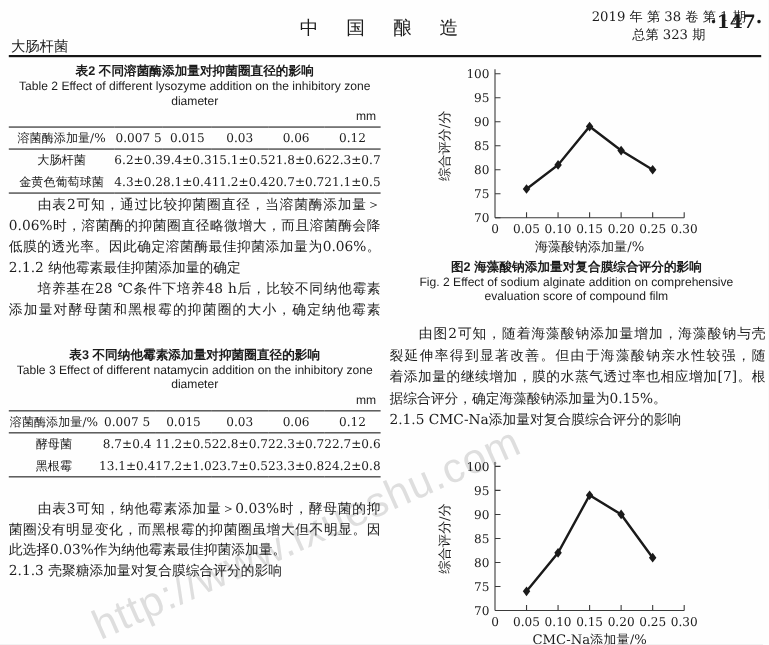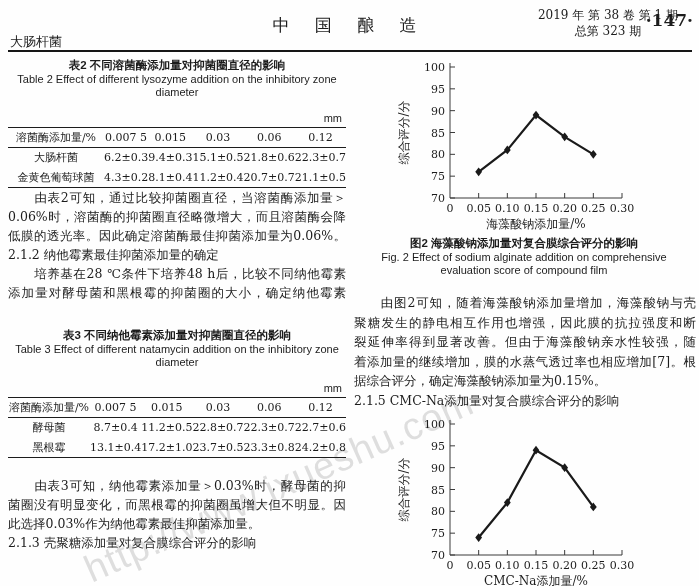--- a/index.html
+++ b/index.html
@@ -17,21 +17,21 @@
     font-size:12px; line-height:16px; }
   .hdr-page { position:absolute; right:6px; top:10px; font-size:17px; font-weight:bold; }
   .hdr-rule { position:absolute; left:8px; right:7px; top:50px; border-top:2px solid #161616; }
   
   .leftcol { position:absolute; left:8px; top:58px; width:338px; }
   .cap-cn { text-align:center; font-weight:bold; font-size:11.5px; line-height:15px;
     font-family:"Liberation Sans","DejaVu Sans",sans-serif; }
   .cap-en { text-align:center; font-size:11px; line-height:13px;
     font-family:"Liberation Sans","DejaVu Sans",sans-serif; }
   .unit { text-align:right; font-size:11px; line-height:14px; padding-right:4px;
-    font-family:"Liberation Sans","DejaVu Sans",sans-serif;margin-top:12px; }
+    font-family:"Liberation Sans","DejaVu Sans",sans-serif; }
   table { width:100%; border-collapse:collapse; font-size:11px; margin-top:2px;
     border-top:1.5px solid #1c1c1c; border-bottom:1.5px solid #1c1c1c; }
   th, td { text-align:center; font-weight:normal; height:20px; white-space:nowrap; }
   thead tr { border-bottom:1px solid #1c1c1c; }
   th:first-child, td:first-child { width:110px; }
   .para { font-size:12.5px; }
   .bline { line-height:19px; height:19px; white-space:nowrap; overflow:hidden; }
   .j { text-align:justify; text-align-last:justify; white-space:normal; }
   .mt24 { margin-top:26px; }
   .mt18 { margin-top:18px; }
@@ -202,21 +202,20 @@
       </svg>
 
     <div class="figcap">
       <div class="cap-cn">图2  海藻酸钠添加量对复合膜综合评分的影响</div>
       <div class="cap-en">Fig. 2 Effect of sodium alginate addition on comprehensive</div>
       <div class="cap-en">evaluation score of compound film</div>
     </div>
 
     <div class="rpara">
       <div class="bline j">　　由图2可知，随着海藻酸钠添加量增加，海藻酸钠与壳</div>
-      <div class="bline j">聚糖发生的静电相互作用也增强，因此膜的抗拉强度和断</div>
       <div class="bline j">裂延伸率得到显著改善。但由于海藻酸钠亲水性较强，随</div>
       <div class="bline j">着添加量的继续增加，膜的水蒸气透过率也相应增加[7]。根</div>
       <div class="bline">据综合评分，确定海藻酸钠添加量为0.15%。</div>
       <div class="bline">2.1.5 CMC-Na添加量对复合膜综合评分的影响</div>
     </div>
 
     <svg id="chart1" class="chart" viewBox="0 0 347 180">
         <line class="ax" x1="98" y1="8" x2="98" y2="143"></line>
         <line class="ax" x1="98" y1="143" x2="270" y2="143"></line>
         <line class="ax" x1="98" y1="143" x2="103" y2="143"></line>

